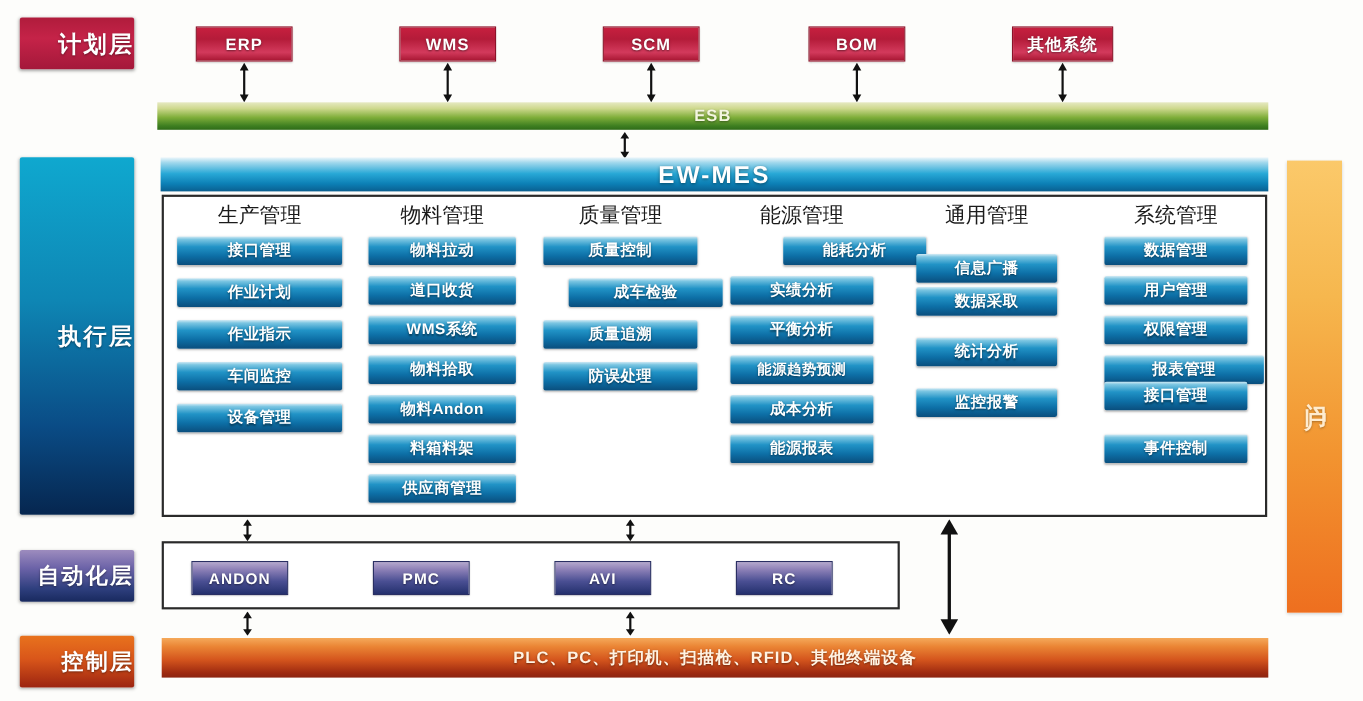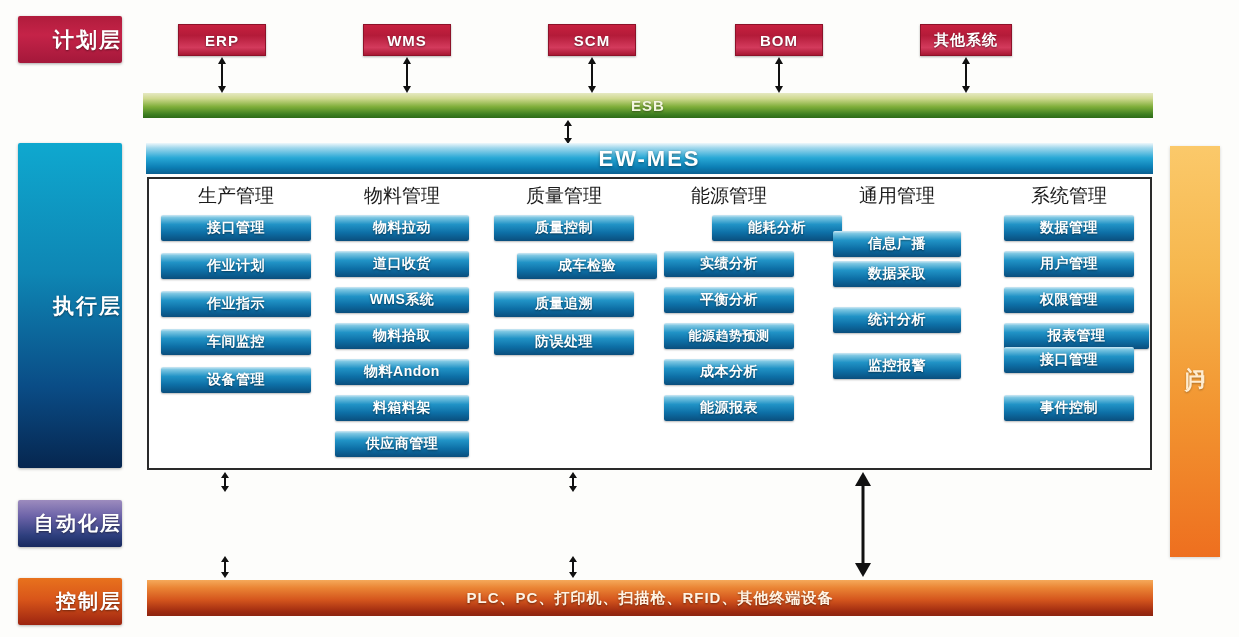--- a/index.html
+++ b/index.html
@@ -299,20 +299,34 @@
   </div>
 
   <div class="arrow" style="left:853px;top:472px;">
     <svg width="20" height="105">
         <line x1="10" y1="10" x2="10" y2="95" stroke="#111" stroke-width="3"></line>
         <polygon points="10,0 2,14 18,14" fill="#111"></polygon>
         <polygon points="10,105 2,91 18,91" fill="#111"></polygon>
       </svg>
   </div>
 
+  <div class="abs auto-frame" style="left:147px;top:492px;width:671px;height:62px;">
+    <div class="abs auto-box" style="left:25px;top:16px;width:88px;height:31px;">
+      <span>ANDON</span>
+    </div>
+    <div class="abs auto-box" style="left:190px;top:16px;width:88px;height:31px;">
+      <span>PMC</span>
+    </div>
+    <div class="abs auto-box" style="left:355px;top:16px;width:88px;height:31px;">
+      <span>AVI</span>
+    </div>
+    <div class="abs auto-box" style="left:520px;top:16px;width:88px;height:31px;">
+      <span>RC</span>
+    </div>
+  </div>
 
   <div class="arrow" style="left:218px;top:556px;">
     <svg width="14" height="22">
         <line x1="7" y1="4" x2="7" y2="18" stroke="#111" stroke-width="2"></line>
         <polygon points="7,0 3,6 11,6" fill="#111"></polygon>
         <polygon points="7,22 3,16 11,16" fill="#111"></polygon>
       </svg>
   </div>
   <div class="arrow" style="left:566px;top:556px;">
     <svg width="14" height="22">

